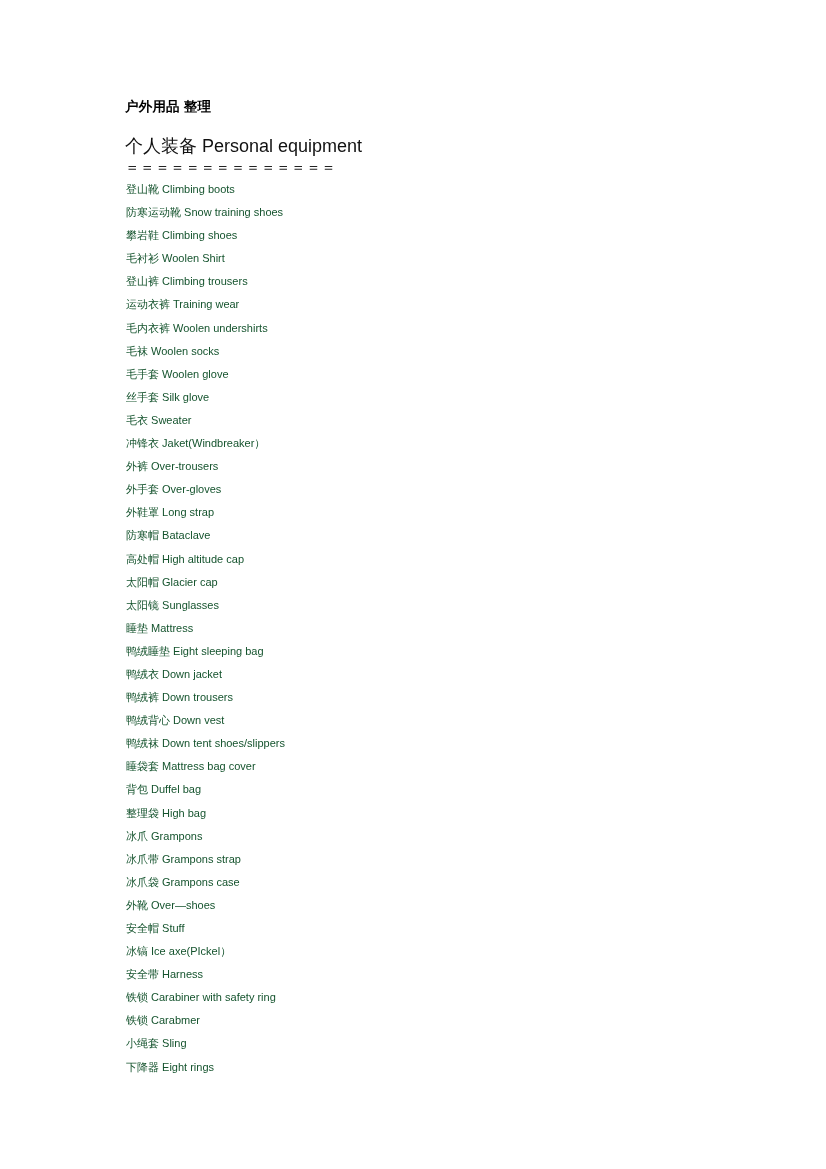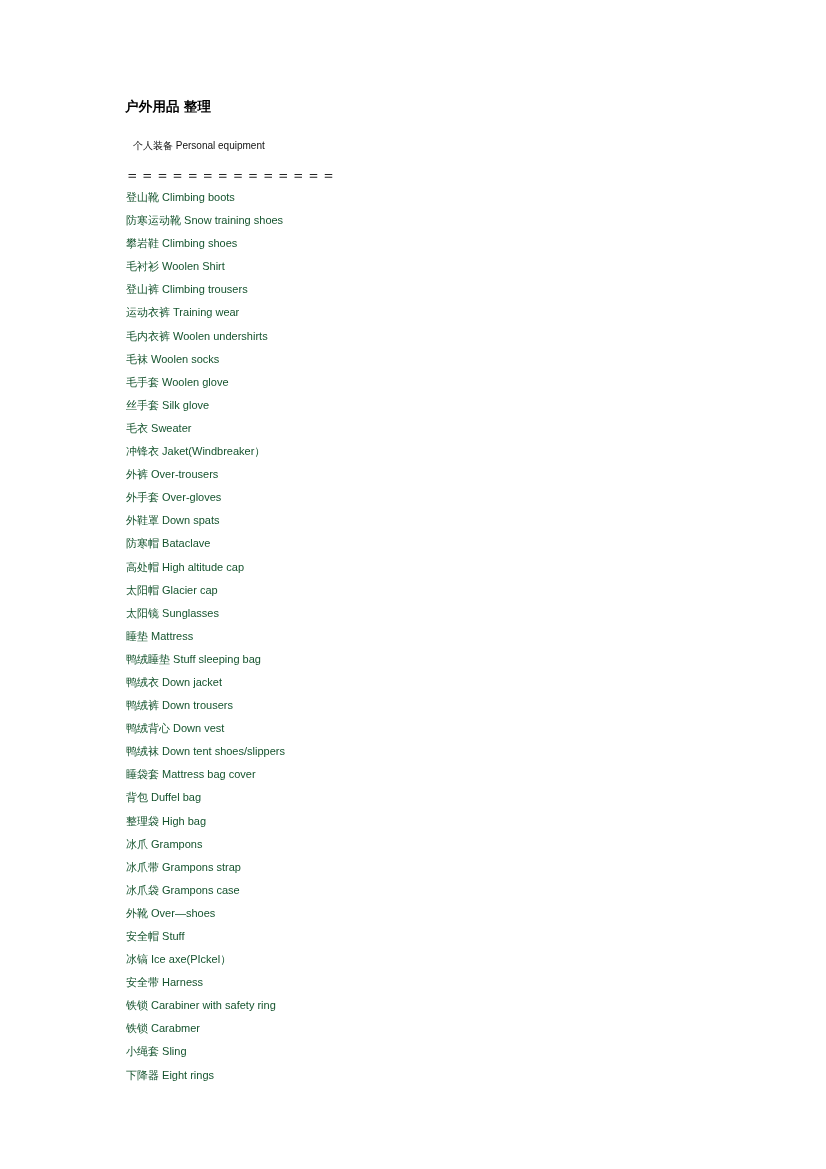--- a/index.html
+++ b/index.html
@@ -31,23 +31,23 @@
   .doc-title {
     font-size: 13.5px;
     font-weight: bold;
     line-height: 20px;
     letter-spacing: 0.2px;
     margin: 0 0 18px 0;
     color: #000000;
     white-space: pre;
   }
   .section-header {
-    font-size: 10px;
+    font-size: 18px;
     line-height: 22px;
-    margin: 8px;
+    margin: 0;
     color: #111111;
     white-space: pre;
   }
   .divider-line {
     font-size: 14.5px;
     line-height: 20px;
     margin: 0;
     color: #222222;
     letter-spacing: 0.6px;
     white-space: pre;
@@ -86,27 +86,27 @@
         <li class="entry-item">登山裤 Climbing trousers</li>
         <li class="entry-item">运动衣裤 Training wear</li>
         <li class="entry-item">毛内衣裤 Woolen undershirts</li>
         <li class="entry-item">毛袜 Woolen socks</li>
         <li class="entry-item">毛手套 Woolen glove</li>
         <li class="entry-item">丝手套 Silk glove</li>
         <li class="entry-item">毛衣 Sweater</li>
         <li class="entry-item">冲锋衣 Jaket(Windbreaker）</li>
         <li class="entry-item">外裤 Over-trousers</li>
         <li class="entry-item">外手套 Over-gloves</li>
-        <li class="entry-item">外鞋罩 Down spats</li>
+        <li class="entry-item">外鞋罩 Long strap</li>
         <li class="entry-item">防寒帽 Bataclave</li>
         <li class="entry-item">高处帽 High altitude cap</li>
         <li class="entry-item">太阳帽 Glacier cap</li>
         <li class="entry-item">太阳镜 Sunglasses</li>
         <li class="entry-item">睡垫 Mattress</li>
-        <li class="entry-item">鸭绒睡垫 Stuff sleeping bag</li>
+        <li class="entry-item">鸭绒睡垫 Eight sleeping bag</li>
         <li class="entry-item">鸭绒衣 Down jacket</li>
         <li class="entry-item">鸭绒裤 Down trousers</li>
         <li class="entry-item">鸭绒背心 Down vest</li>
         <li class="entry-item">鸭绒袜 Down tent shoes/slippers</li>
         <li class="entry-item">睡袋套 Mattress bag cover</li>
         <li class="entry-item">背包 Duffel bag</li>
         <li class="entry-item">整理袋 High bag</li>
         <li class="entry-item">冰爪 Grampons</li>
         <li class="entry-item">冰爪带 Grampons strap</li>
         <li class="entry-item">冰爪袋 Grampons case</li>

